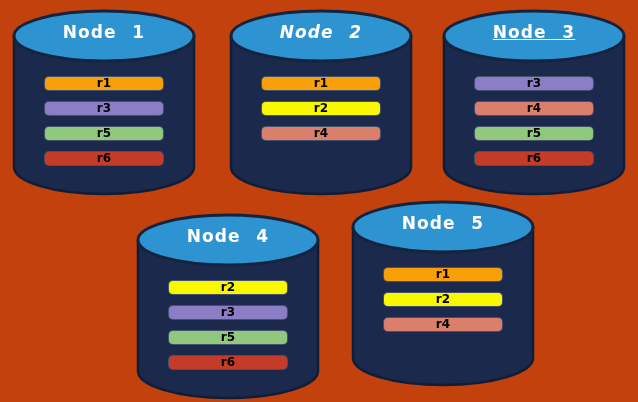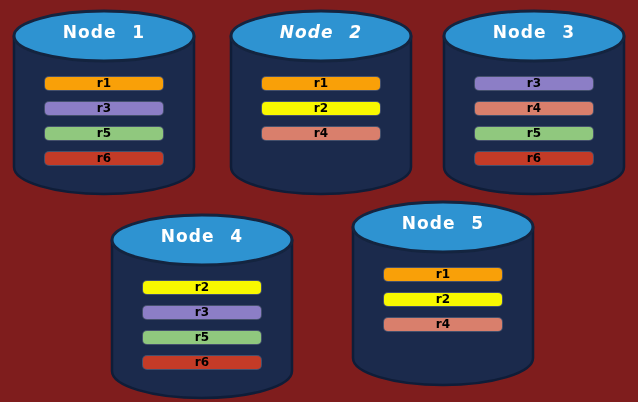--- a/index.html
+++ b/index.html
@@ -16,21 +16,21 @@
   }
   .node {
     position: absolute;
     width: 188px;
     height: 190px;
   }
   
   .n0 { left: 10px;  top: 7px;   }
   .n1 { left: 227px; top: 7px;   }
   .n2 { left: 440px; top: 7px;   }
-  .n3 { left: 108px; top: 211px; }
+  .n3 { left: 134px; top: 211px; }
   .n4 { left: 349px; top: 198px; }
 
   .cyl {
     position: absolute;
     left: 0; top: 0;
     width: 188px;
     height: 190px;
   }
   .cyl-body {
     stroke: #0f1d38;
@@ -66,21 +66,21 @@
     line-height: 13px;
     font-size: 12px;
     font-weight: bold;
     box-shadow: 0 0 0 1px rgba(255,255,255,0.18);
     margin-top: 12px;
   }
 </style>
 </head>
 <body>
 
-<div class="canvas" style="background-color: #7f1d1d;">
+<div class="canvas" style="background-color: #c2410c;">
 
   <div class="node n0">
     <svg class="cyl" viewBox="0 0 188 190">
       <path class="cyl-body" d="M4,29 L4,160 A90,27 0 0 0 184,160 L184,29 Z" style="fill: rgb(27, 42, 76);"></path>
       <ellipse class="cyl-top" cx="94" cy="29" rx="90" ry="25" style="fill: rgb(46, 147, 209);"></ellipse>
     </svg>
     <div class="node-title" style="color: rgb(255, 255, 255);">Node 1</div>
     <div class="bars">
       <div class="bar" style="background-color: rgb(249, 160, 8); color: rgb(0, 0, 0);">r1</div>
       <div class="bar" style="background-color: rgb(140, 126, 198); color: rgb(0, 0, 0);">r3</div>
@@ -100,21 +100,21 @@
       <div class="bar" style="background-color: rgb(248, 248, 0); color: rgb(0, 0, 0);">r2</div>
       <div class="bar" style="background-color: rgb(217, 127, 108); color: rgb(0, 0, 0);">r4</div>
     </div>
   </div>
 
   <div class="node n2">
     <svg class="cyl" viewBox="0 0 188 190">
       <path class="cyl-body" d="M4,29 L4,160 A90,27 0 0 0 184,160 L184,29 Z" style="fill: rgb(27, 42, 76);"></path>
       <ellipse class="cyl-top" cx="94" cy="29" rx="90" ry="25" style="fill: rgb(46, 147, 209);"></ellipse>
     </svg>
-    <div class="node-title" style="color: rgb(255, 255, 255);">Node 3</div>
+    <div class="node-title" style="color: rgb(255, 255, 255); text-decoration: underline;">Node 3</div>
     <div class="bars">
       <div class="bar" style="background-color: rgb(140, 126, 198); color: rgb(0, 0, 0);">r3</div>
       <div class="bar" style="background-color: rgb(217, 127, 108); color: rgb(0, 0, 0);">r4</div>
       <div class="bar" style="background-color: rgb(144, 200, 126); color: rgb(0, 0, 0);">r5</div>
       <div class="bar" style="background-color: rgb(196, 59, 39); color: rgb(0, 0, 0);">r6</div>
     </div>
   </div>
 
   <div class="node n3">
     <svg class="cyl" viewBox="0 0 188 190">

